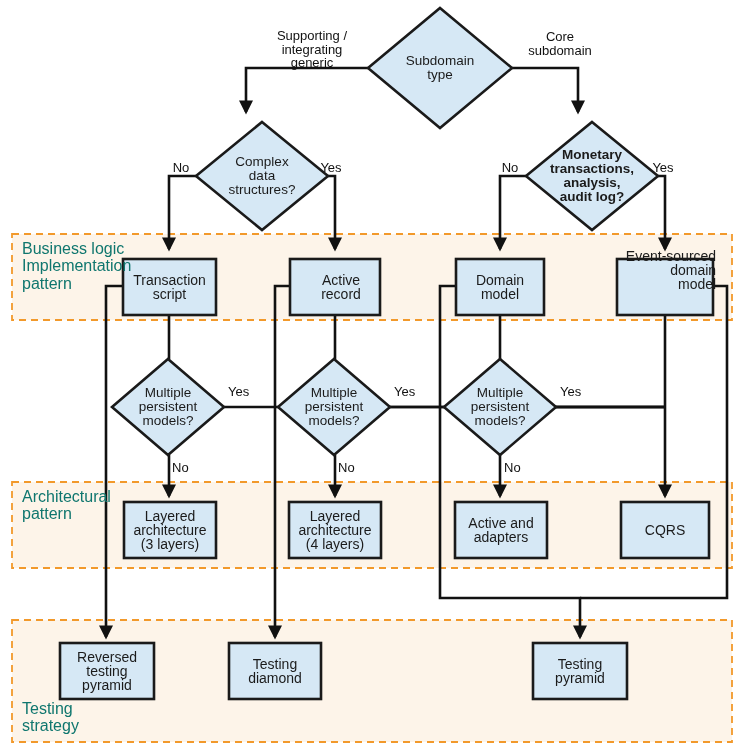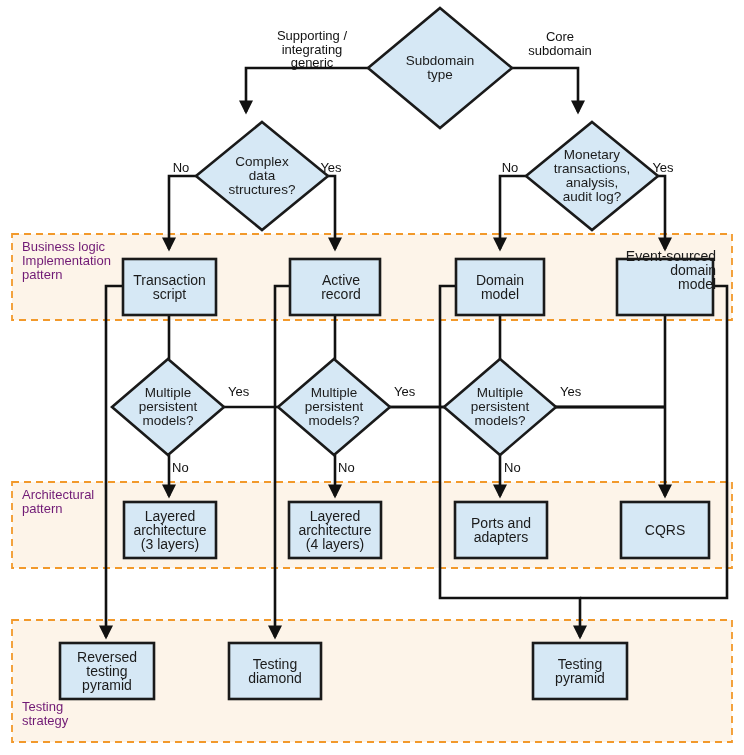--- a/index.html
+++ b/index.html
@@ -13,21 +13,21 @@
     pointer-events:none;white-space:pre-line;
   }
   .box-label{font-size:14px;font-weight:400;}
   .diamond-label{font-size:13.5px;font-weight:400;}
   .edge-label{
     position:absolute;font-size:13px;font-weight:normal;color:#111;
     font-family:"Liberation Sans", sans-serif;white-space:pre-line;line-height:1.05;
   }
   .edge-label.plain{font-weight:normal;font-size:13px;text-align:center;}
   .zone-label{
-    position:absolute;color:#701a75;font-size:13px;font-weight:400;
+    position:absolute;color:#0f766e;font-size:16px;font-weight:400;
     line-height:1.08;white-space:pre-line;
     font-family:"Liberation Sans", sans-serif;
   }
 </style>
 </head>
 <body>
 
 <div id="stage">
 
   <svg id="svg" viewBox="0 0 744 755">
@@ -100,36 +100,36 @@
 model</div>
       <div class="node-text box-label" style="left: 617px; top: 242px; width: 108px; height: 56px; text-align: right;">Event-sourced
 domain
 model</div>
       <div class="node-text box-label" style="left: 124px; top: 502px; width: 92px; height: 56px;">Layered
 architecture
 (3 layers)</div>
       <div class="node-text box-label" style="left: 289px; top: 502px; width: 92px; height: 56px;">Layered
 architecture
 (4 layers)</div>
-      <div class="node-text box-label" style="left: 455px; top: 502px; width: 92px; height: 56px;">Ports and
+      <div class="node-text box-label" style="left: 455px; top: 502px; width: 92px; height: 56px;">Active and
 adapters</div>
       <div class="node-text box-label" style="left: 621px; top: 502px; width: 88px; height: 56px;">CQRS</div>
       <div class="node-text box-label" style="left: 60px; top: 643px; width: 94px; height: 56px;">Reversed
 testing
 pyramid</div>
       <div class="node-text box-label" style="left: 229px; top: 643px; width: 92px; height: 56px;">Testing
 diamond</div>
       <div class="node-text box-label" style="left: 533px; top: 643px; width: 94px; height: 56px;">Testing
 pyramid</div>
       <div class="node-text diamond-label" style="left: 368px; top: 8px; width: 144px; height: 120px;">Subdomain
 type</div>
       <div class="node-text diamond-label" style="left: 196px; top: 122px; width: 132px; height: 108px;">Complex
 data
 structures?</div>
-      <div class="node-text diamond-label" style="left: 526px; top: 122px; width: 132px; height: 108px;">Monetary
+      <div class="node-text diamond-label" style="left: 526px; top: 122px; width: 132px; height: 108px; font-weight: bold;">Monetary
 transactions,
 analysis,
 audit log?</div>
       <div class="node-text diamond-label" style="left: 112px; top: 359px; width: 112px; height: 96px;">Multiple
 persistent
 models?</div>
       <div class="node-text diamond-label" style="left: 278px; top: 359px; width: 112px; height: 96px;">Multiple
 persistent
 models?</div>
       <div class="node-text diamond-label" style="left: 444px; top: 359px; width: 112px; height: 96px;">Multiple

